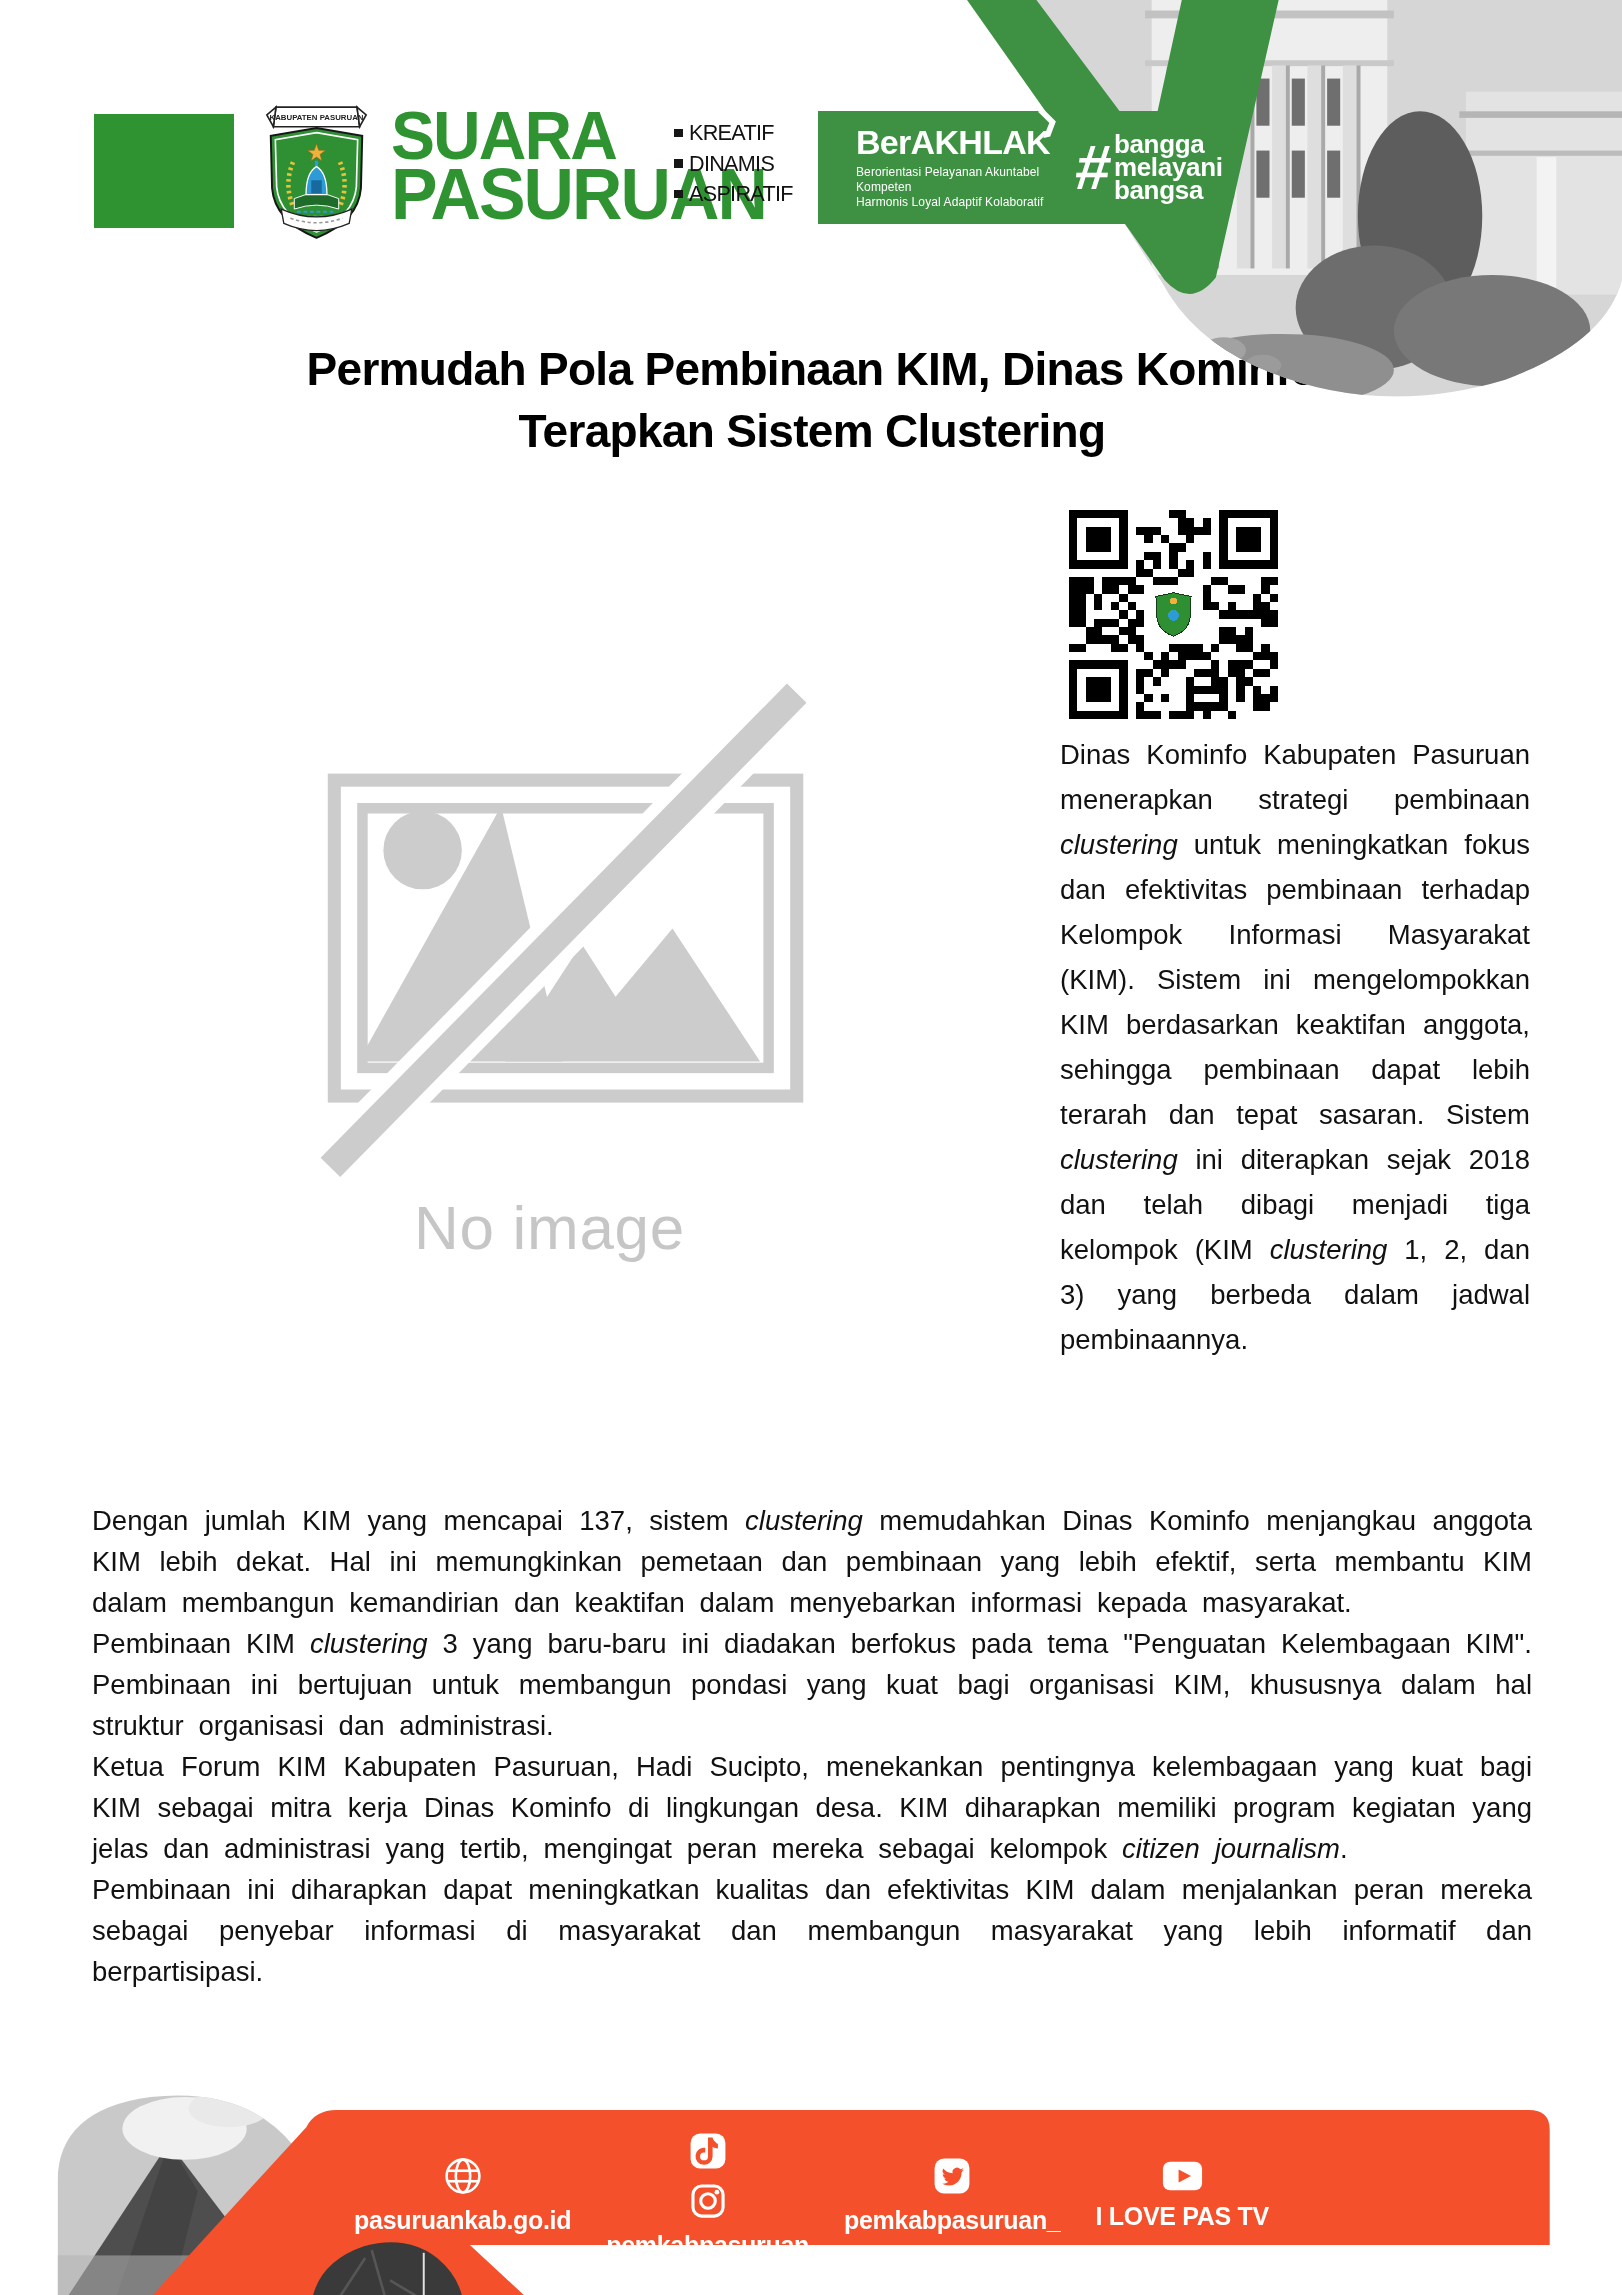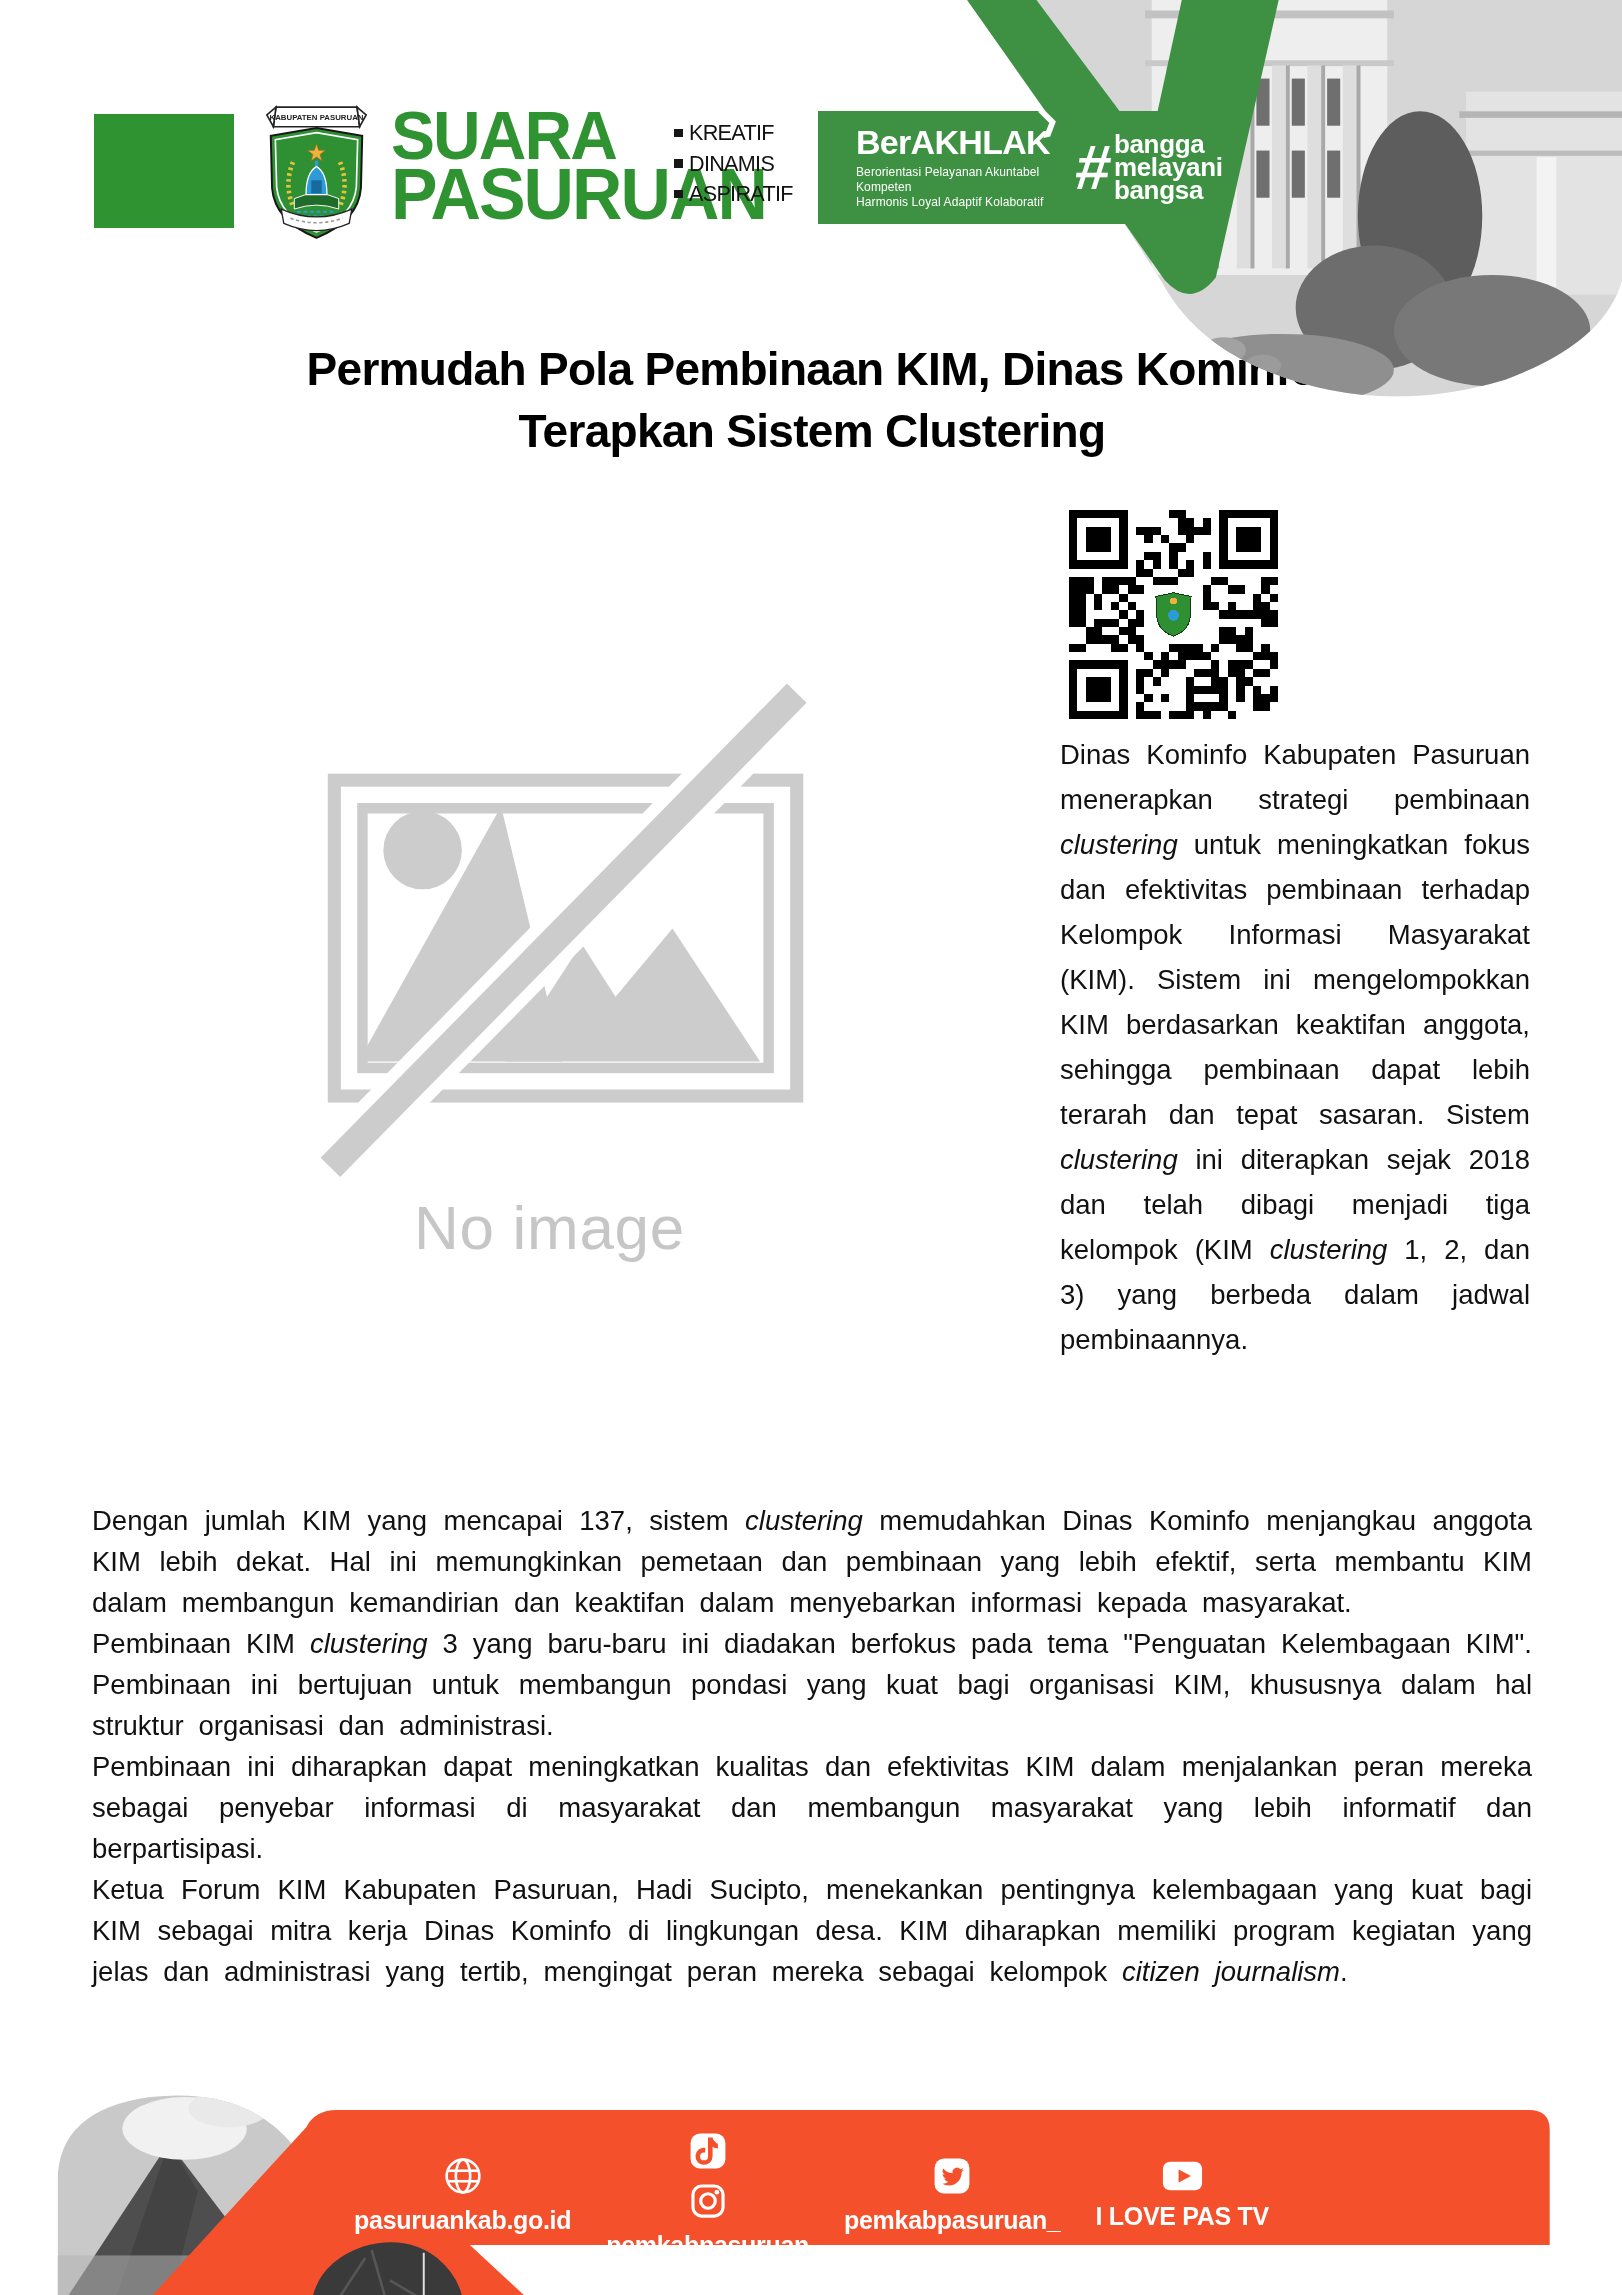--- a/index.html
+++ b/index.html
@@ -393,22 +393,22 @@
     <polygon points="118,603 336,213 430,603" fill="#cccccc"></polygon>
     <polygon points="342,603 459,423 511,504 598,400 732,603" fill="#cccccc"></polygon>
     <line x1="75" y1="765" x2="788" y2="40" stroke="#ffffff" stroke-width="78"></line>
     <line x1="75" y1="765" x2="788" y2="40" stroke="#cccccc" stroke-width="42"></line>
   </svg>
   <div class="abs noimg-label">No image</div>
 
   <div class="abs bodytext">
     <p><span>Dengan jumlah KIM yang mencapai 137, sistem </span><em>clustering</em><span> memudahkan Dinas Kominfo menjangkau anggota KIM lebih dekat. Hal ini memungkinkan pemetaan dan pembinaan yang lebih efektif, serta membantu KIM dalam membangun kemandirian dan keaktifan dalam menyebarkan informasi kepada masyarakat.</span></p>
     <p><span>Pembinaan KIM </span><em>clustering</em><span> 3 yang baru-baru ini diadakan berfokus pada tema "Penguatan Kelembagaan KIM". Pembinaan ini bertujuan untuk membangun pondasi yang kuat bagi organisasi KIM, khususnya dalam hal struktur organisasi dan administrasi.</span></p>
+    <p><span>Ketua Forum KIM Kabupaten Pasuruan, Hadi Sucipto, menekankan pentingnya kelembagaan yang kuat bagi KIM sebagai mitra kerja Dinas Kominfo di lingkungan desa. KIM diharapkan memiliki program kegiatan yang jelas dan administrasi yang tertib, mengingat peran mereka sebagai kelompok </span><em>citizen journalism</em><span>.</span></p>
     <p><span>Pembinaan ini diharapkan dapat meningkatkan kualitas dan efektivitas KIM dalam menjalankan peran mereka sebagai penyebar informasi di masyarakat dan membangun masyarakat yang lebih informatif dan berpartisipasi.</span></p>
-    <p><span>Ketua Forum KIM Kabupaten Pasuruan, Hadi Sucipto, menekankan pentingnya kelembagaan yang kuat bagi KIM sebagai mitra kerja Dinas Kominfo di lingkungan desa. KIM diharapkan memiliki program kegiatan yang jelas dan administrasi yang tertib, mengingat peran mereka sebagai kelompok </span><em>citizen journalism</em><span>.</span></p>
   </div>
 
   <svg class="abs footsvg" viewBox="0 0 2480 330">
     <defs>
       <clipPath id="bromoClip">
         <path d="M 88,330 V 155 Q 88,45 230,26 Q 375,10 448,100 Q 505,175 540,330 Z"></path>
       </clipPath>
     </defs>
     <g clip-path="url(#bromoClip)">
       <rect x="80" y="0" width="470" height="330" fill="#c9c9c9"></rect>

